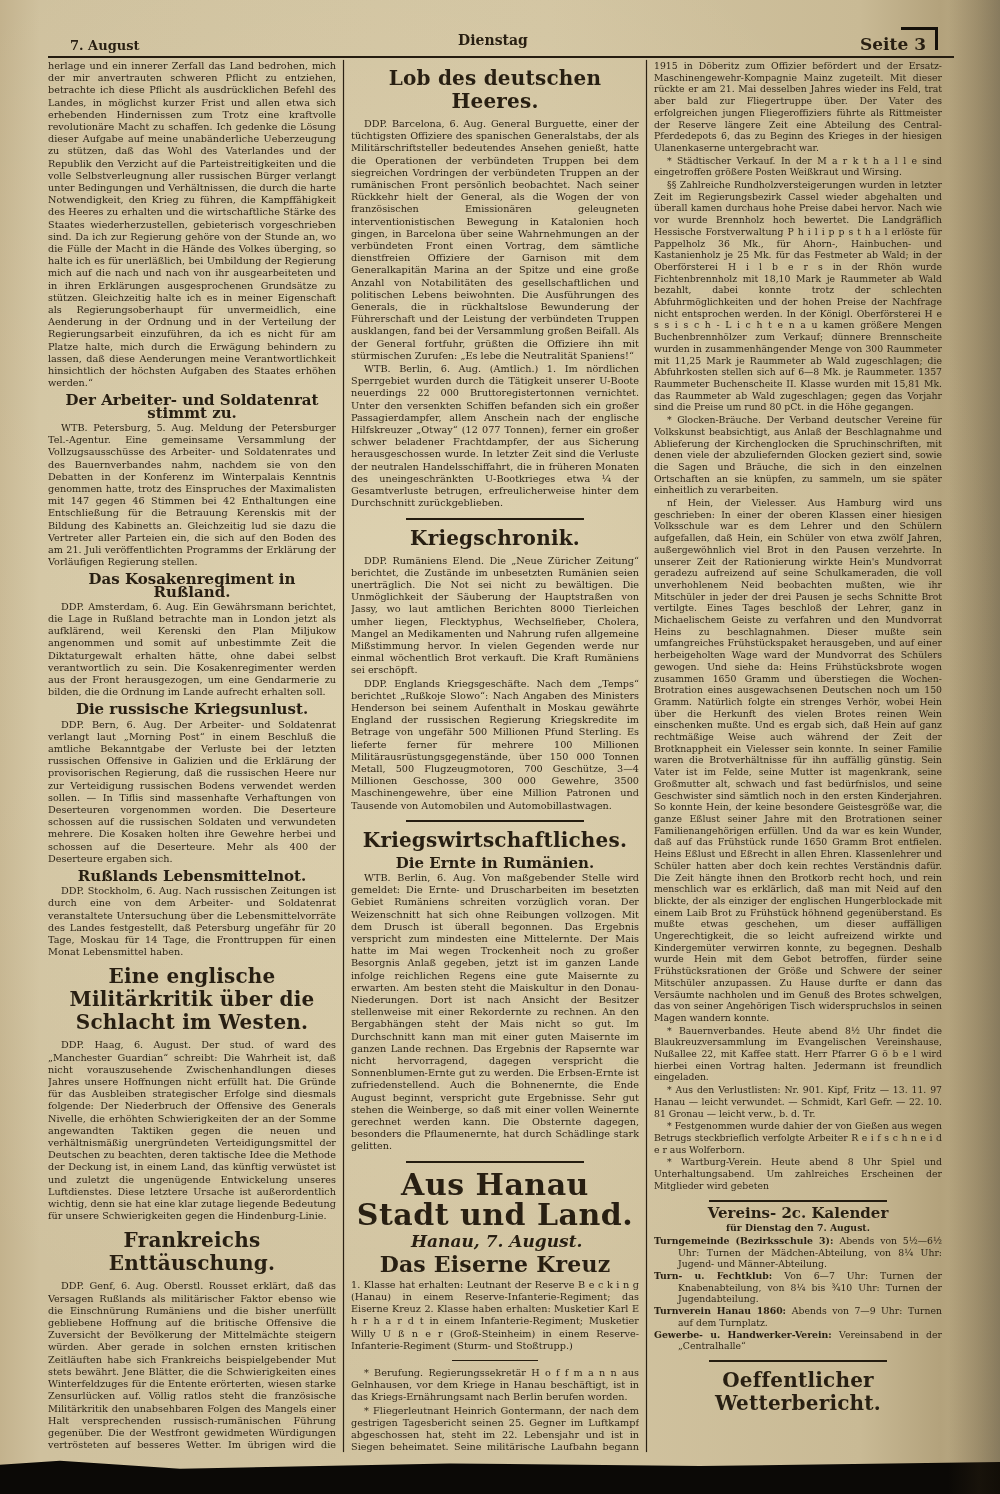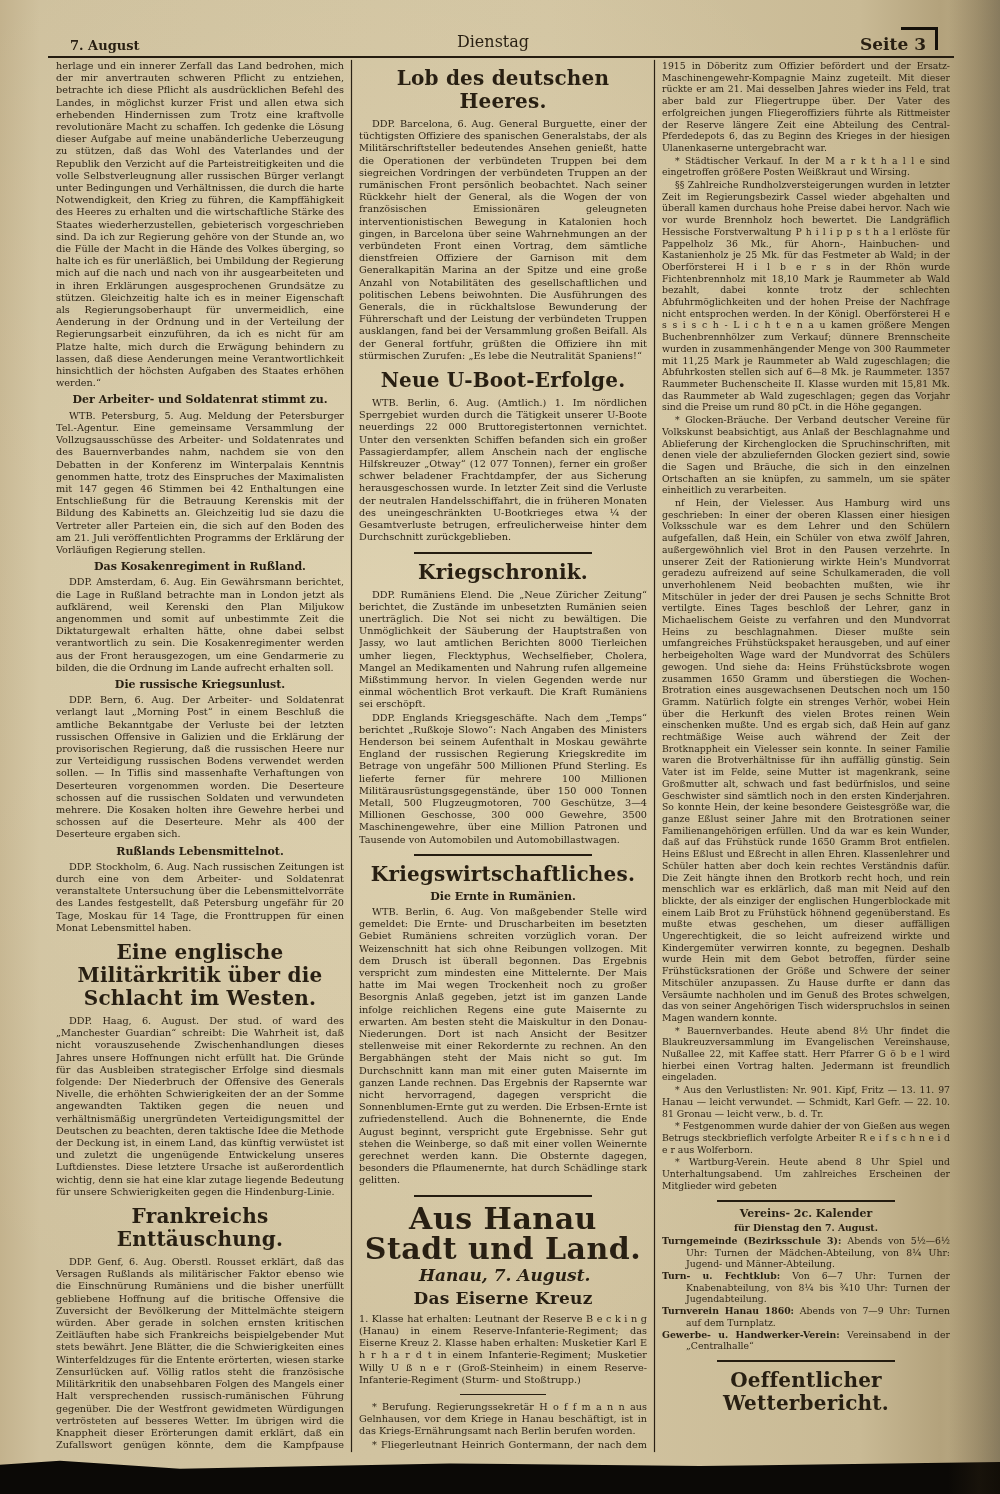--- a/index.html
+++ b/index.html
@@ -17,37 +17,37 @@
     background:linear-gradient(90deg, rgba(0,0,0,0), rgba(62,48,26,.25) 60%, rgba(30,22,10,.35));}
   
   .scan-band{position:absolute;left:0;bottom:0;width:1000px;height:34px;background:#0b0906;
     clip-path:polygon(0 14%,6% 2%,18% 26%,45% 10%,70% 18%,100% 6%,100% 100%,0 100%);}
   .corner-mark{position:absolute;top:27px;right:62px;width:34px;height:20px;
     border-top:3px solid #14100a;border-right:3px solid #14100a;}
   
   .pagehead{position:absolute;top:30px;left:48px;width:906px;height:26px;
     border-bottom:2px solid #241c10;}
   .pagehead .ph-date{position:absolute;left:22px;top:8px;font-weight:bold;font-size:13px;text-align:right;}
-  .pagehead .ph-day{position:absolute;left:0;right:16px;top:2px;text-align:center;font-weight:normal;font-size:16px;}
+  .pagehead .ph-day{position:absolute;left:0;right:16px;top:2px;text-align:center;font-weight:bold;font-size:14px;}
   .pagehead .ph-page{position:absolute;right:28px;top:4px;font-weight:bold;font-size:17px;}
   
-  .columns{position:absolute;top:60px;left:56px;width:906px;height:1392px;
+  .columns{position:absolute;top:60px;left:48px;width:906px;height:1392px;
     display:flex;align-items:stretch;}
   .col{width:288px;height:100%;overflow:hidden;}
   .colrule{width:1px;background:#2a2114;margin:0 7px;box-shadow:0 0 1px #2a2114;}
   .col{font-size:9.7px;line-height:12.2px;text-align:justify;}
   .col:last-child{font-size:9.3px;line-height:11.7px;}
   
   .para{margin:0 0 1px 0;text-indent:13px;}
   .para.noindent{text-indent:0;}
   .lead{font-weight:normal;}
-  .subhead{margin:5px 0 3px 0;text-align:center;font-size:11px;font-weight:bold;text-indent:0;}
+  .subhead{margin:5px 0 3px 0;text-align:center;font-size:15px;font-weight:bold;text-indent:0;}
   .headline{margin:7px 0 5px 0;text-align:center;font-weight:bold;letter-spacing:.2px;text-indent:0;}
   .headline.lg{font-size:20px;line-height:23px;}
-  .headline.md{font-size:17px;line-height:20px;}
+  .headline.md{font-size:22px;line-height:20px;}
   .headline.xl{font-size:30px;line-height:30px;letter-spacing:.5px;}
   .rule{height:2px;background:#241c10;width:62%;margin:8px auto 6px auto;}
   .rule.short{width:30%;height:1px;}
   .dateline{text-align:left;font-weight:bold;font-size:17px;margin:2px 0 2px 60px;font-style:italic;}
   .boldcenter{text-align:center;font-weight:bold;margin:1px 0;text-indent:0;}
   .hang-item{padding-left:24px;text-indent:-24px;margin:0;}
   .hang-item .hi-lead{font-weight:bold;}
 </style>
 </head>
 <body>
@@ -74,21 +74,20 @@
         <p class="para"><b class="lead">DDP. Stockholm, 6. Aug. </b>Nach russischen Zeitungen ist durch eine von dem Arbeiter- und Soldatenrat veranstaltete Untersuchung über die Lebensmittelvorräte des Landes festgestellt, daß Petersburg ungefähr für 20 Tage, Moskau für 14 Tage, die Fronttruppen für einen Monat Lebensmittel haben.</p>
         <h2 class="headline lg">Eine englische Militärkritik über die Schlacht im Westen.</h2>
         <p class="para"><b class="lead">DDP. Haag, 6. August. </b>Der stud. of ward des „Manchester Guardian“ schreibt: Die Wahrheit ist, daß nicht vorauszusehende Zwischenhandlungen dieses Jahres unsere Hoffnungen nicht erfüllt hat. Die Gründe für das Ausbleiben strategischer Erfolge sind diesmals folgende: Der Niederbruch der Offensive des Generals Nivelle, die erhöhten Schwierigkeiten der an der Somme angewandten Taktiken gegen die neuen und verhältnismäßig unergründeten Verteidigungsmittel der Deutschen zu beachten, deren taktische Idee die Methode der Deckung ist, in einem Land, das künftig verwüstet ist und zuletzt die ungenügende Entwickelung unseres Luftdienstes. Diese letztere Ursache ist außerordentlich wichtig, denn sie hat eine klar zutage liegende Bedeutung für unsere Schwierigkeiten gegen die Hindenburg-Linie.</p>
         <h2 class="headline lg">Frankreichs Enttäuschung.</h2>
         <p class="para"><b class="lead">DDP. Genf, 6. Aug. </b>Oberstl. Rousset erklärt, daß das Versagen Rußlands als militärischer Faktor ebenso wie die Einschnürung Rumäniens und die bisher unerfüllt gebliebene Hoffnung auf die britische Offensive die Zuversicht der Bevölkerung der Mittelmächte steigern würden. Aber gerade in solchen ernsten kritischen Zeitläuften habe sich Frankreichs beispielgebender Mut stets bewährt. Jene Blätter, die die Schwierigkeiten eines Winterfeldzuges für die Entente erörterten, wiesen starke Zensurlücken auf. Völlig ratlos steht die französische Militärkritik den unabsehbaren Folgen des Mangels einer Halt versprechenden russisch-rumänischen Führung gegenüber. Die der Westfront gewidmeten Würdigungen vertrösteten auf besseres Wetter. Im übrigen wird die Knappheit dieser Erörterungen damit erklärt, daß ein Zufallswort genügen könnte, dem die Kampfpause ausnützenden Gegner neue Anhaltspunkte zu bieten. Die Woche würde voraussichtlich abermals Zusammenstöße mächtiger Heeresmassen bringen, obgleich die Bodenverhältnisse weit weniger günstig seien, als am ersten Schlachttage.</p>
       </div>
     <div class="colrule"></div>
     <div class="col">
         <h2 class="headline lg">Lob des deutschen Heeres.</h2>
         <p class="para"><b class="lead">DDP. Barcelona, 6. Aug. </b>General Burguette, einer der tüchtigsten Offiziere des spanischen Generalstabs, der als Militärschriftsteller bedeutendes Ansehen genießt, hatte die Operationen der verbündeten Truppen bei dem siegreichen Vordringen der verbündeten Truppen an der rumänischen Front persönlich beobachtet. Nach seiner Rückkehr hielt der General, als die Wogen der von französischen Emissionären geleugneten interventionistischen Bewegung in Katalonien hoch gingen, in Barcelona über seine Wahrnehmungen an der verbündeten Front einen Vortrag, dem sämtliche dienstfreien Offiziere der Garnison mit dem Generalkapitän Marina an der Spitze und eine große Anzahl von Notabilitäten des gesellschaftlichen und politischen Lebens beiwohnten. Die Ausführungen des Generals, die in rückhaltslose Bewunderung der Führerschaft und der Leistung der verbündeten Truppen ausklangen, fand bei der Versammlung großen Beifall. Als der General fortfuhr, grüßten die Offiziere ihn mit stürmischen Zurufen: „Es lebe die Neutralität Spaniens!“</p>
-        <h2 class="headline lg">Neue U-Boot-Erfolge.</h2>
         <p class="para"><b class="lead">WTB. Berlin, 6. Aug. </b>(Amtlich.) 1. Im nördlichen Sperrgebiet wurden durch die Tätigkeit unserer U-Boote neuerdings 22 000 Bruttoregistertonnen vernichtet. Unter den versenkten Schiffen befanden sich ein großer Passagierdampfer, allem Anschein nach der englische Hilfskreuzer „Otway“ (12 077 Tonnen), ferner ein großer schwer beladener Frachtdampfer, der aus Sicherung herausgeschossen wurde. In letzter Zeit sind die Verluste der neutralen Handelsschiffahrt, die in früheren Monaten des uneingeschränkten U-Bootkrieges etwa ¼ der Gesamtverluste betrugen, erfreulicherweise hinter dem Durchschnitt zurückgeblieben.</p>
         <div class="rule"></div>
         <h2 class="headline lg">Kriegschronik.</h2>
         <p class="para"><b class="lead">DDP. Rumäniens Elend. </b>Die „Neue Züricher Zeitung“ berichtet, die Zustände im unbesetzten Rumänien seien unerträglich. Die Not sei nicht zu bewältigen. Die Unmöglichkeit der Säuberung der Hauptstraßen von Jassy, wo laut amtlichen Berichten 8000 Tierleichen umher liegen, Flecktyphus, Wechselfieber, Cholera, Mangel an Medikamenten und Nahrung rufen allgemeine Mißstimmung hervor. In vielen Gegenden werde nur einmal wöchentlich Brot verkauft. Die Kraft Rumäniens sei erschöpft.</p>
         <p class="para"><b class="lead">DDP. Englands Kriegsgeschäfte. </b>Nach dem „Temps“ berichtet „Rußkoje Slowo“: Nach Angaben des Ministers Henderson bei seinem Aufenthalt in Moskau gewährte England der russischen Regierung Kriegskredite im Betrage von ungefähr 500 Millionen Pfund Sterling. Es lieferte ferner für mehrere 100 Millionen Militärausrüstungsgegenstände, über 150 000 Tonnen Metall, 500 Flugzeugmotoren, 700 Geschütze, 3—4 Millionen Geschosse, 300 000 Gewehre, 3500 Maschinengewehre, über eine Million Patronen und Tausende von Automobilen und Automobillastwagen.</p>
         <div class="rule"></div>
         <h2 class="headline lg">Kriegswirtschaftliches.</h2>
         <h3 class="subhead">Die Ernte in Rumänien.</h3>
         <p class="para"><b class="lead">WTB. Berlin, 6. Aug. </b>Von maßgebender Stelle wird gemeldet: Die Ernte- und Druscharbeiten im besetzten Gebiet Rumäniens schreiten vorzüglich voran. Der Weizenschnitt hat sich ohne Reibungen vollzogen. Mit dem Drusch ist überall begonnen. Das Ergebnis verspricht zum mindesten eine Mittelernte. Der Mais hatte im Mai wegen Trockenheit noch zu großer Besorgnis Anlaß gegeben, jetzt ist im ganzen Lande infolge reichlichen Regens eine gute Maisernte zu erwarten. Am besten steht die Maiskultur in den Donau-Niederungen. Dort ist nach Ansicht der Besitzer stellenweise mit einer Rekordernte zu rechnen. An den Bergabhängen steht der Mais nicht so gut. Im Durchschnitt kann man mit einer guten Maisernte im ganzen Lande rechnen. Das Ergebnis der Rapsernte war nicht hervorragend, dagegen verspricht die Sonnenblumen-Ernte gut zu werden. Die Erbsen-Ernte ist zufriedenstellend. Auch die Bohnenernte, die Ende August beginnt, verspricht gute Ergebnisse. Sehr gut stehen die Weinberge, so daß mit einer vollen Weinernte gerechnet werden kann. Die Obsternte dagegen, besonders die Pflaumenernte, hat durch Schädlinge stark gelitten.</p>
         <div class="rule"></div>

